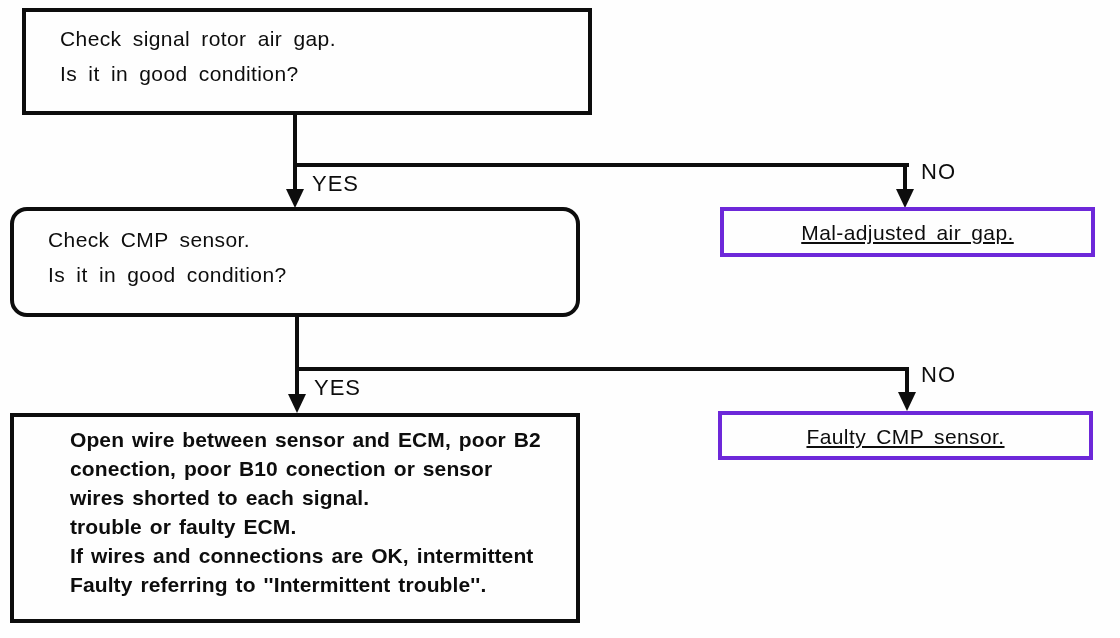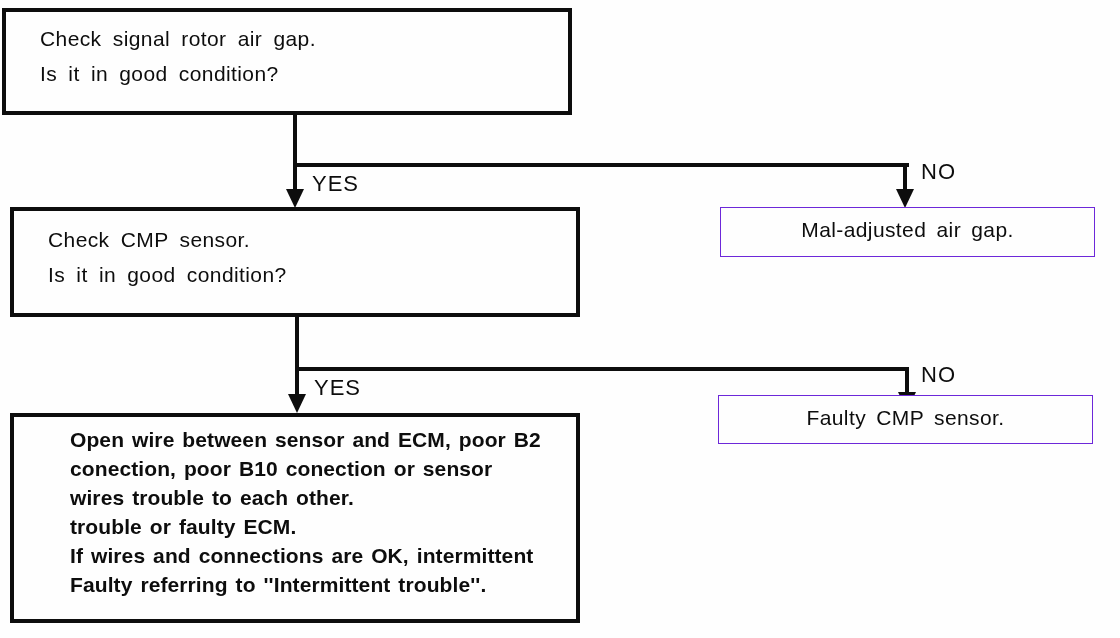--- a/index.html
+++ b/index.html
@@ -18,21 +18,22 @@
   }
   .node {
     position: absolute;
     background: #fefefe;
     box-sizing: border-box;
   }
   .node.big {
     border: 4px solid #0d0d0d;
   }
   .node.small {
-    border: 1px solid #6d28d9;
+    border: 4px solid #6d28d9;
+    text-decoration: underline;
   }
   .node-text {
     font-size: 21px;
     letter-spacing: 0.4px;
     word-spacing: 5px;
   }
   .q-line {
     line-height: 35px;
     white-space: nowrap;
   }
@@ -74,64 +75,64 @@
     font-size: 22px;
     font-weight: normal;
     letter-spacing: 1px;
   }
 </style>
 </head>
 <body>
 
 <div class="canvas">
 
-  <div class="node big" style="left:2px; top:8px; width:570px; height:107px;">
+  <div class="node big" style="left:22px; top:8px; width:570px; height:107px;">
     <div class="node-text box1-text">
       <div class="q-line">Check signal rotor air gap.</div>
       <div class="q-line">Is it in good condition?</div>
     </div>
   </div>
 
   <div class="edge" style="left:293px; top:115px; width:4px; height:52px;"></div>
   <div class="edge" style="left:293px; top:163px; width:616px; height:4px;"></div>
   <div class="edge" style="left:293px; top:167px; width:4px; height:24px;"></div>
   <div class="arrowhead" style="left:286px; top:189px;"></div>
   <div class="edge" style="left:903px; top:163px; width:4px; height:28px;"></div>
   <div class="arrowhead" style="left:896px; top:189px;"></div>
   <div class="branch-label" style="left:312px; top:171px;">YES</div>
   <div class="branch-label" style="left:921px; top:159px;">NO</div>
 
   <div class="node small" style="left:720px; top:207px; width:375px; height:50px;">
     <div class="outcome-text boxA-text">Mal-adjusted air gap.</div>
   </div>
 
-  <div class="node big" style="left:10px; top:207px; width:570px; height:110px;">
+  <div class="node big" style="left:10px; top:207px; width:570px; height:110px;border-radius:17px;">
     <div class="node-text box2-text">
       <div class="q-line">Check CMP sensor.</div>
       <div class="q-line">Is it in good condition?</div>
     </div>
   </div>
 
   <div class="edge" style="left:295px; top:317px; width:4px; height:54px;"></div>
   <div class="edge" style="left:295px; top:367px; width:614px; height:4px;"></div>
   <div class="edge" style="left:295px; top:371px; width:4px; height:26px;"></div>
   <div class="arrowhead" style="left:288px; top:394px;"></div>
   <div class="edge" style="left:905px; top:367px; width:4px; height:28px;"></div>
   <div class="arrowhead" style="left:898px; top:392px;"></div>
   <div class="branch-label" style="left:314px; top:375px;">YES</div>
   <div class="branch-label" style="left:921px; top:362px;">NO</div>
 
-  <div class="node small" style="left:718px; top:395px; width:375px; height:49px;">
+  <div class="node small" style="left:718px; top:411px; width:375px; height:49px;">
     <div class="outcome-text boxB-text">Faulty CMP sensor.</div>
   </div>
 
   <div class="node big" style="left:10px; top:413px; width:570px; height:210px;">
     <div class="node-text box3-text">
       <div class="r-line">Open wire between sensor and ECM, poor B2</div>
       <div class="r-line">conection, poor B10 conection or sensor</div>
-      <div class="r-line">wires trouble to each other.</div>
+      <div class="r-line">wires shorted to each signal.</div>
       <div class="r-line">trouble or faulty ECM.</div>
       <div class="r-line">If wires and connections are OK, intermittent</div>
       <div class="r-line">Faulty referring to ''Intermittent trouble''.</div>
     </div>
   </div>
 
 </div>
 
 </body></html>

